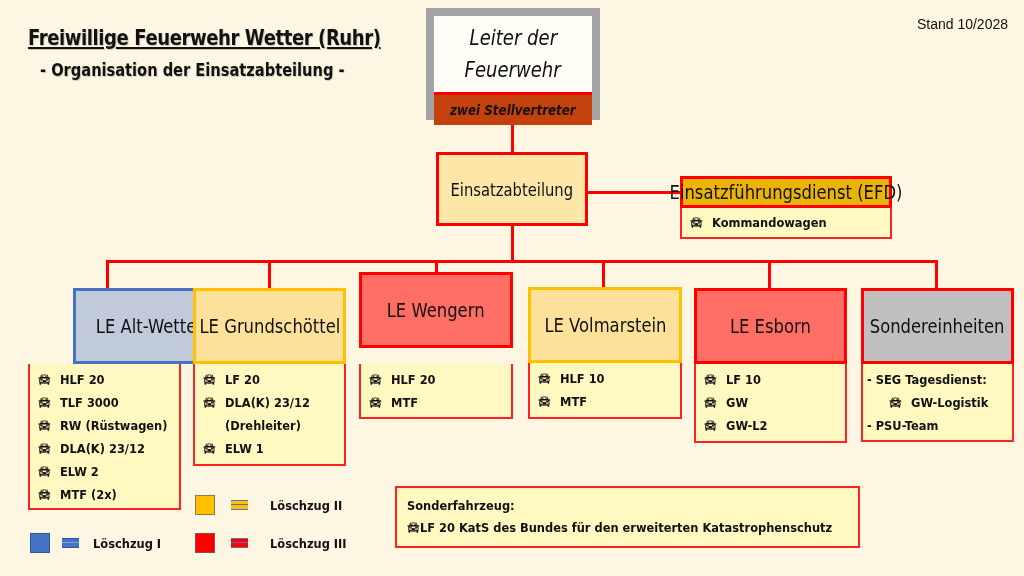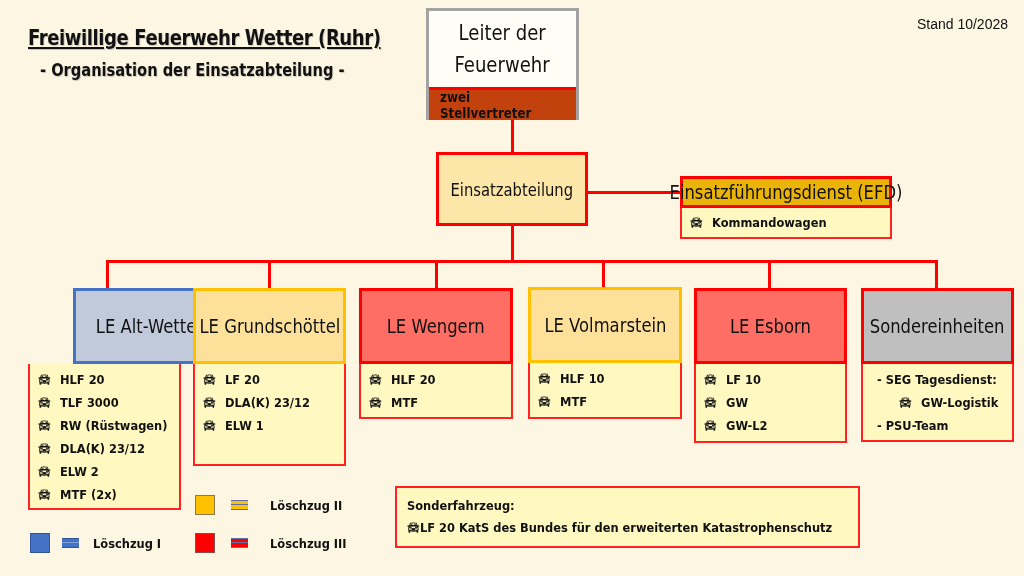--- a/index.html
+++ b/index.html
@@ -37,22 +37,22 @@
     padding: 4px 6px 4px 8px;
   }
   .list .item { display: flex; align-items: center; height: 23px; white-space: nowrap; }
   .list .item .car { width: 22px; font-size: 10px; flex: none; }
   .list .item .txt { display: inline-block; transform: scaleX(0.88); transform-origin: left center; }
   .list .item.cont { padding-left: 22px; }
   .list .item.dash { padding-left: 0; }
   .list .item.indent { padding-left: 22px; }
 
   .leiter {
-    left: 426px; top: 8px; width: 153px; height: 112px;
-    border: 3px solid #a3a3a3; background: #fffdf5;
+    left: 426px; top: 8px; width: 174px; height: 112px;
+    border: 8px solid #a3a3a3; background: #fffdf5; font-style: italic;
   }
   .leiter .head { height: 76px; font-size: 22px; line-height: 32px; }
   .leiter .sub {
     height: 30px; border-top: 3px solid #ff0000; background: #c2410c;
     display: flex; align-items: center; justify-content: center;
     font-weight: bold; font-size: 14px; font-family: "DejaVu Sans", sans-serif;
   }
   .leiter .sub span { transform: scaleX(0.85); display: inline-block; }
 
   .einsatz {
@@ -144,27 +144,30 @@
 </div>
 <div class="abs list" style="left:193px;top:364px;width:153px;height:102px;">
   <div class="item">
       <span class="car">🚘︎</span>
       <span class="txt">LF 20</span>
     </div>
   <div class="item">
       <span class="car">🚘︎</span>
       <span class="txt">DLA(K) 23/12</span>
     </div>
+  <div class="item cont">
+      <span class="txt">(Drehleiter)</span>
+    </div>
   <div class="item">
       <span class="car">🚘︎</span>
       <span class="txt">ELW 1</span>
     </div>
 </div>
 
-<div class="abs box-head unit-head" style="left:359px;top:288px;width:154px;border-color:#ff0000;background:#ff6e64;">
+<div class="abs box-head unit-head" style="left:359px;top:272px;width:154px;border-color:#ff0000;background:#ff6e64;">
   <span>LE Wengern</span>
 </div>
 <div class="abs list" style="left:359px;top:364px;width:154px;height:55px;">
   <div class="item">
       <span class="car">🚘︎</span>
       <span class="txt">HLF 20</span>
     </div>
   <div class="item">
       <span class="car">🚘︎</span>
       <span class="txt">MTF</span>
@@ -199,21 +202,21 @@
     </div>
   <div class="item">
       <span class="car">🚘︎</span>
       <span class="txt">GW-L2</span>
     </div>
 </div>
 
 <div class="abs box-head unit-head" style="left:861px;top:288px;width:153px;border-color:#ff0000;background:#bfbfbf;">
   <span>Sondereinheiten</span>
 </div>
-<div class="abs list" style="left:861px;top:364px;width:153px;height:78px;padding-left:14px;">
+<div class="abs list" style="left:861px;top:364px;width:153px;height:78px;padding-left:4px;">
   <div class="item dash">
       <span class="txt">- SEG Tagesdienst:</span>
     </div>
   <div class="item indent">
       <span class="car">🚘︎</span>
       <span class="txt">GW-Logistik</span>
     </div>
   <div class="item dash">
       <span class="txt">- PSU-Team</span>
     </div>

